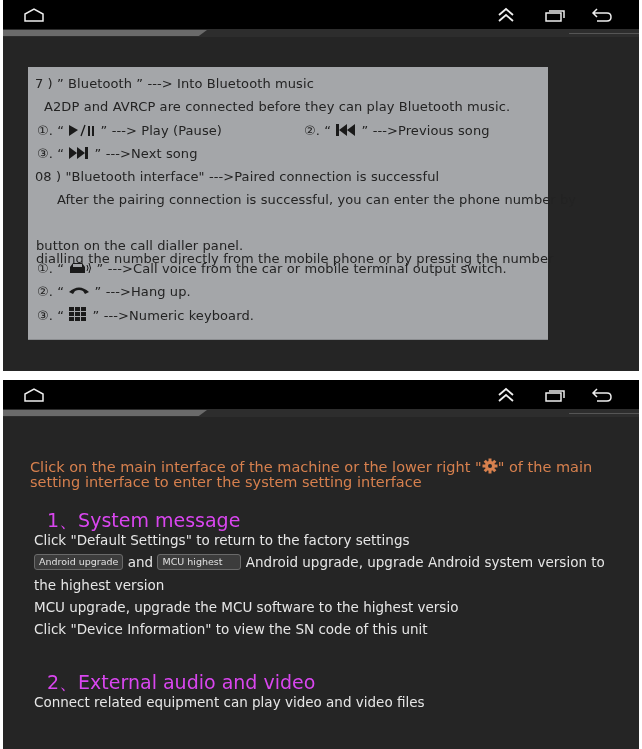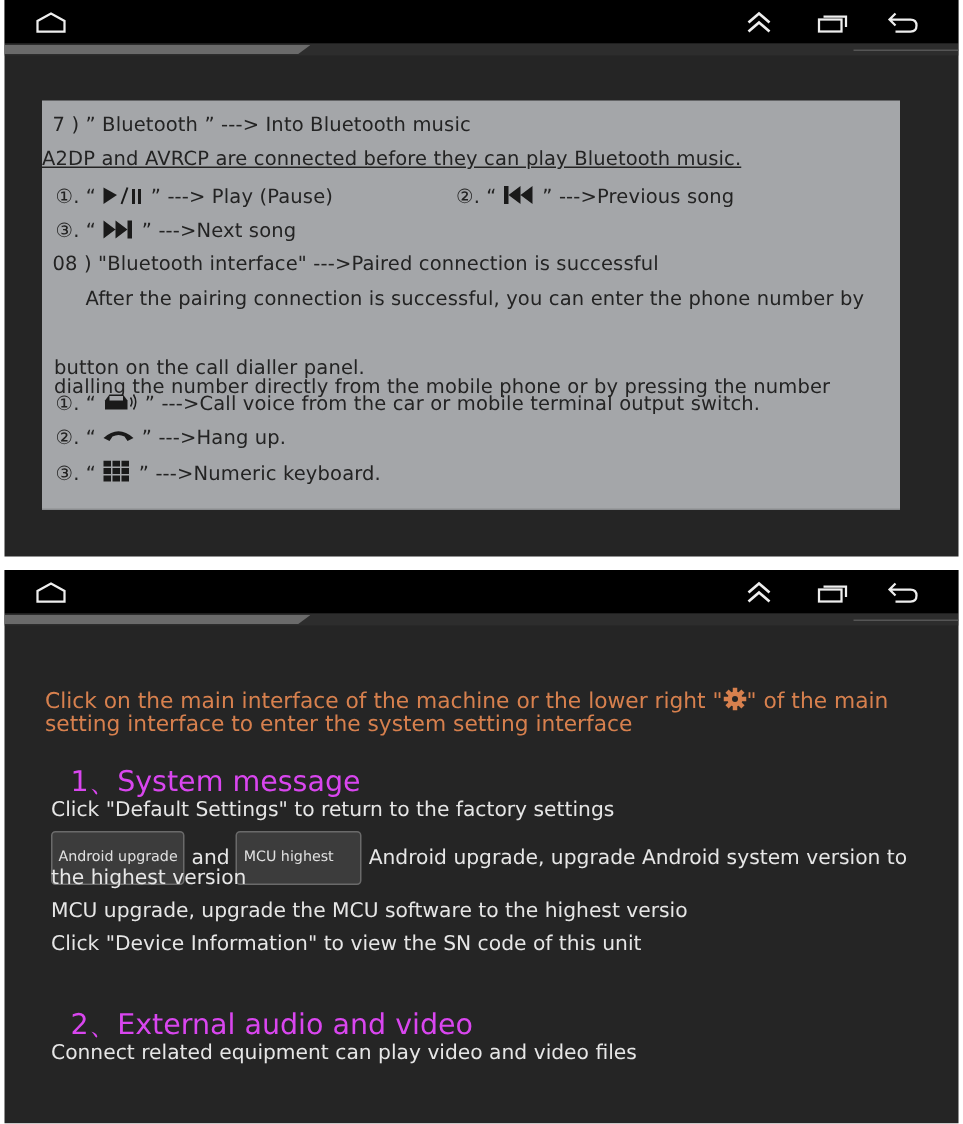--- a/index.html
+++ b/index.html
@@ -20,39 +20,39 @@
 
   .tabstrip { position: absolute; left: 0; top: 29px; width: 100%; height: 8px; background: #2d2d2d; }
   .tab-active {
     position: absolute; left: 0; top: 1px; width: 204px; height: 6px; background: #6a6a6a;
     clip-path: polygon(0 0, 100% 0, 96% 100%, 0 100%);
   }
   .tab-line-right { position: absolute; right: 0; top: 4px; width: 70px; height: 1px; background: #555; }
 
   
   .manual-sheet {
-    position: absolute; left: 25px; top: 67px; width: 572px; height: 272px;
+    position: absolute; left: 25px; top: 67px; width: 520px; height: 272px;
     background: #a4a6a9; border-bottom: 1px solid #8b8d90;
   }
   .manual-sheet .line {
     position: absolute; left: 7px; font-size: 13px; color: #232323; white-space: nowrap; letter-spacing: 0.1px;
   }
   .glyph { display: inline-block; vertical-align: -2px; }
 
   
   .intro {
     position: absolute; left: 27px; top: 78px; width: 600px; font-size: 14.5px; line-height: 15px;
     color: #d7804e;
   }
   .gear-inline { display: inline-block; vertical-align: -2px; }
   .section-heading { position: absolute; left: 44px; font-size: 19px; color: #d946ef; white-space: nowrap; }
   .body-line { position: absolute; left: 31px; font-size: 13.5px; color: #e6e6e6; white-space: nowrap; }
   .chip {
     display: inline-block; font-size: 9.5px; color: #e0e0e0; background: #3c3c3c; border: 1px solid #6a6a6a;
-    border-radius: 3px; padding: 11px 4px; vertical-align: 2px; line-height: 12px; text-align: center;
+    border-radius: 3px; padding: 1px 4px; vertical-align: 2px; line-height: 12px; text-align: center;
   }
   .chip-mcu { padding-right: 18px; }
 </style>
 </head>
 <body>
 
 <div class="panel" id="panel-top">
   <div class="navbar">
     <svg class="nav-icon nav-home" viewBox="0 0 22 18">
       <path d="M2 15 L2 8 L11 3 L20 8 L20 15 Z" fill="none" stroke="#eee" stroke-width="1.5"></path>
@@ -68,21 +68,21 @@
       <path d="M7 3 L3 7 L7 11 M3 7 L17 7 Q21 7 21 11 Q21 15 17 15 L7 15" fill="none" stroke="#eee" stroke-width="1.5"></path>
     </svg>
   </div>
   <div class="tabstrip">
     <div class="tab-active"></div>
     <div class="tab-line-right"></div>
   </div>
 
   <div class="manual-sheet">
     <div class="line" style="top:9px;">7 ) ”  Bluetooth  ” ---&gt; Into Bluetooth music</div>
-    <div class="line" style="top:32px; left:0;text-decoration:underline;">A2DP and AVRCP are connected before they can play Bluetooth music.</div>
+    <div class="line" style="top:32px; left:16px;">A2DP and AVRCP are connected before they can play Bluetooth music.</div>
 
     <div class="line" style="top:56px; left:9px;">
       <span>①.</span>
       <span>“</span>
       <svg class="glyph" width="28" height="14" viewBox="0 0 28 14">
         <path d="M1 2 L10 7 L1 13 Z" fill="#1a1a1a"></path>
         <path d="M13 13 L17 2" stroke="#1a1a1a" stroke-width="1.3"></path>
         <rect x="20" y="3" width="2" height="10" fill="#1a1a1a"></rect>
           <rect x="24" y="3" width="2" height="10" fill="#1a1a1a"></rect>
       </svg>

